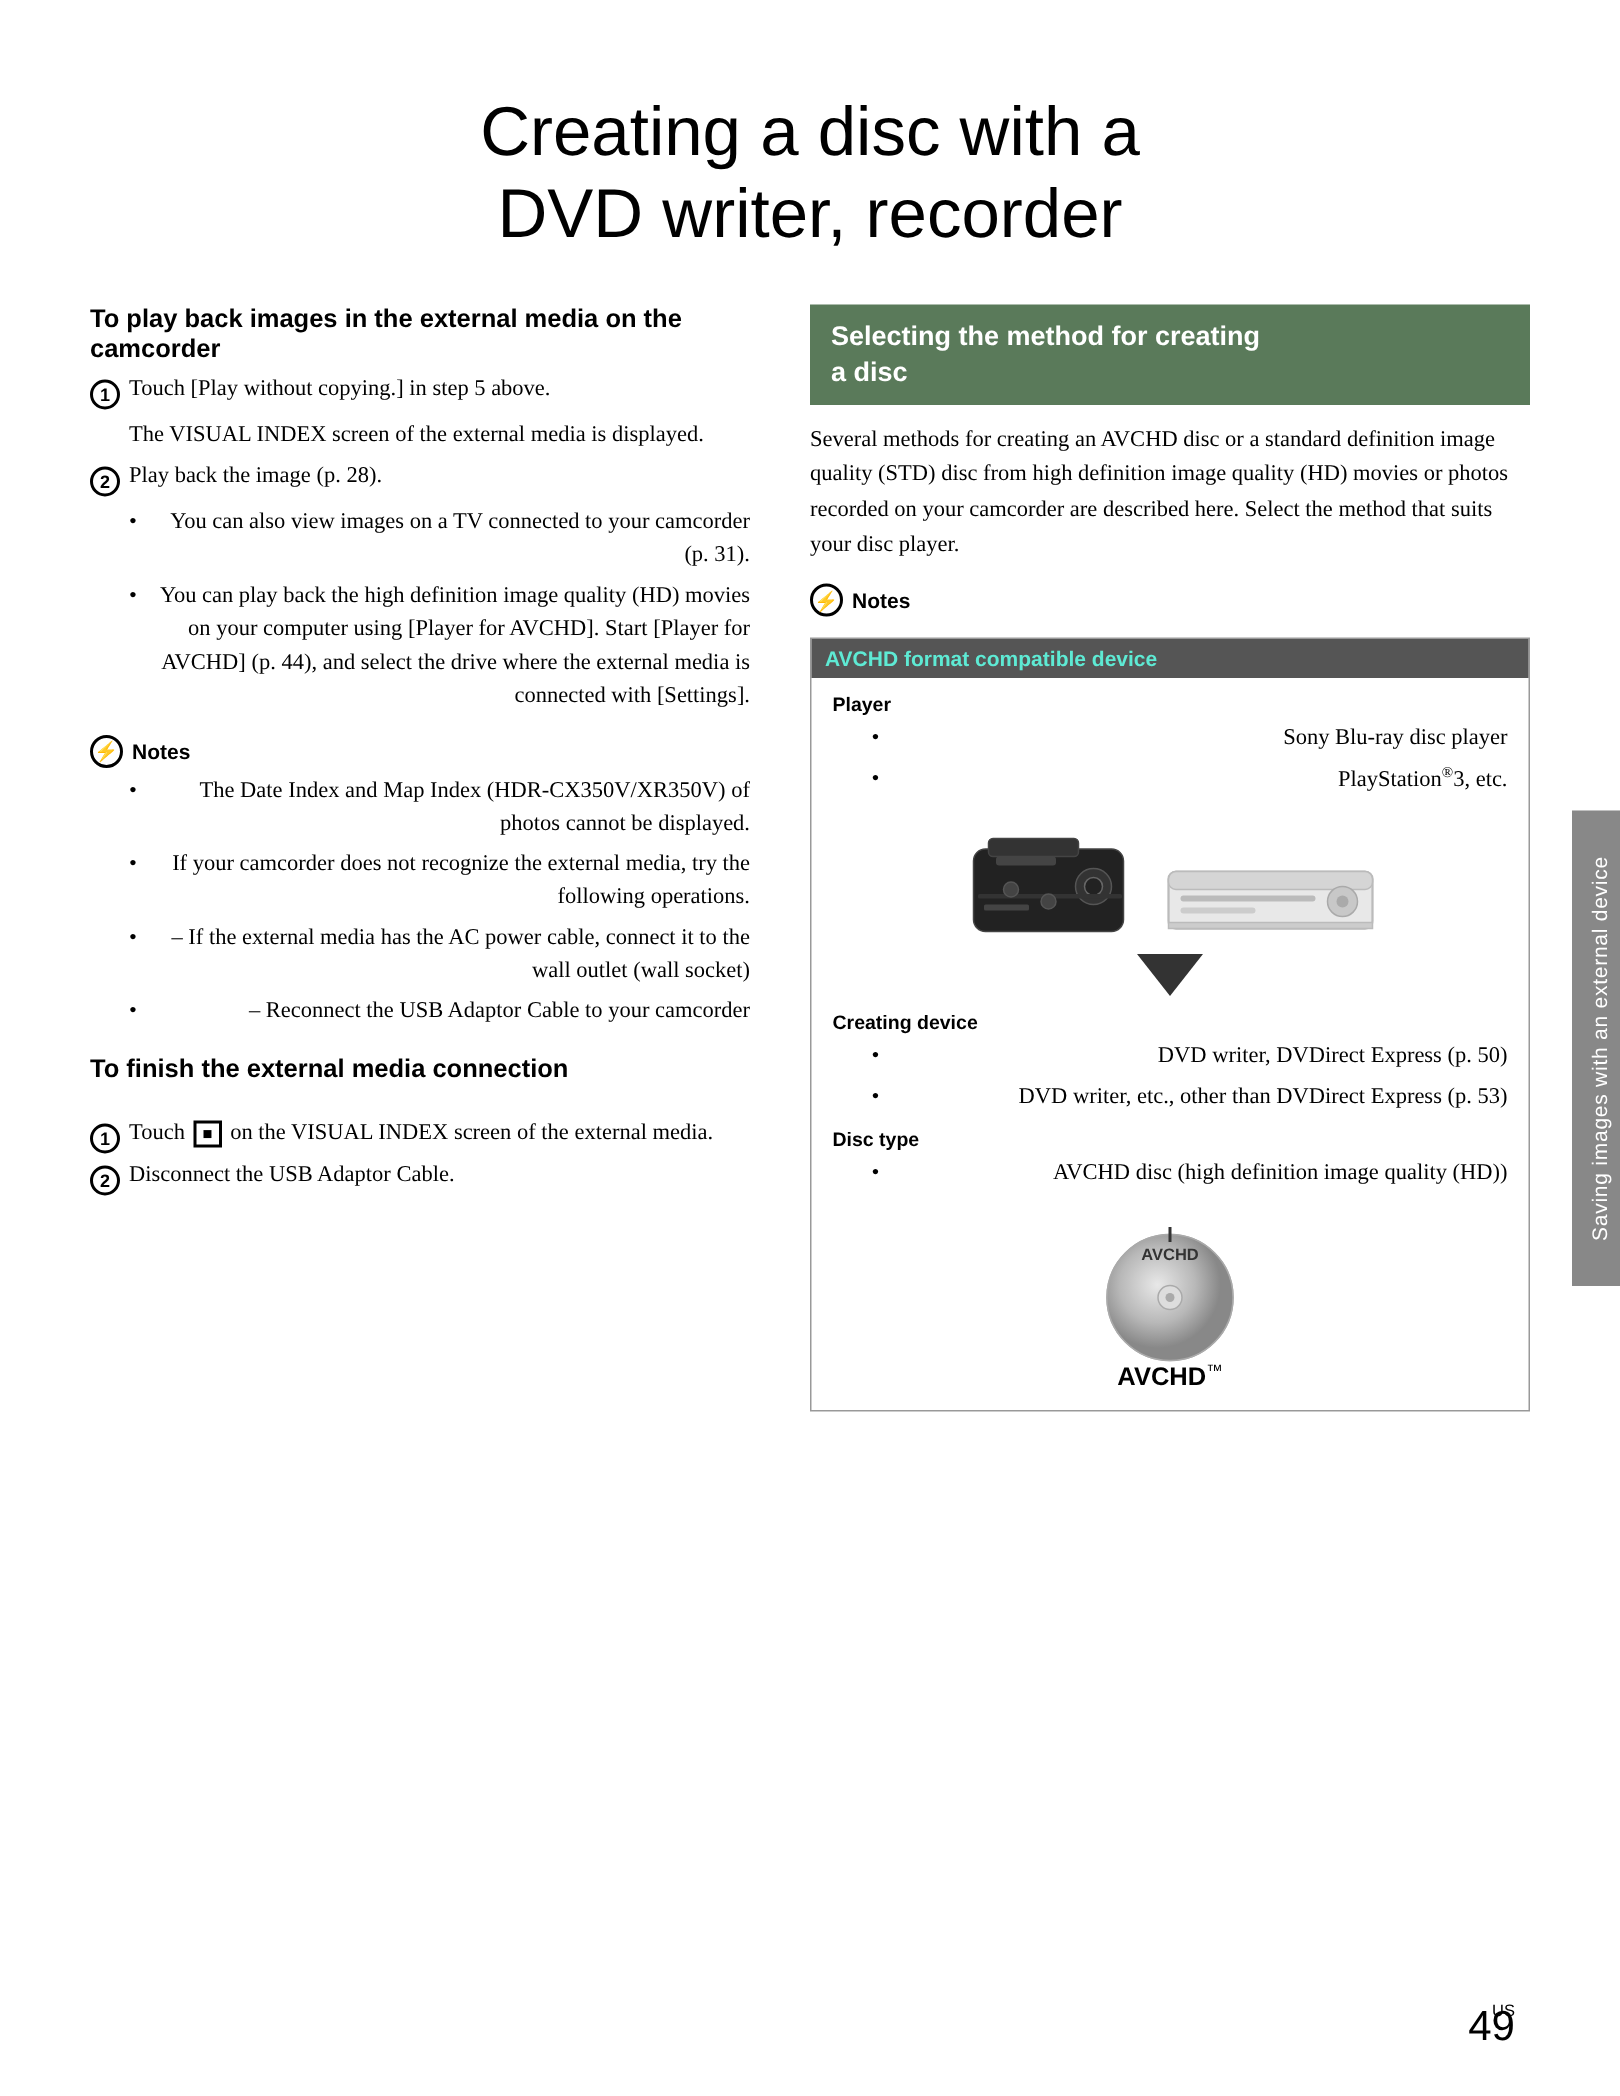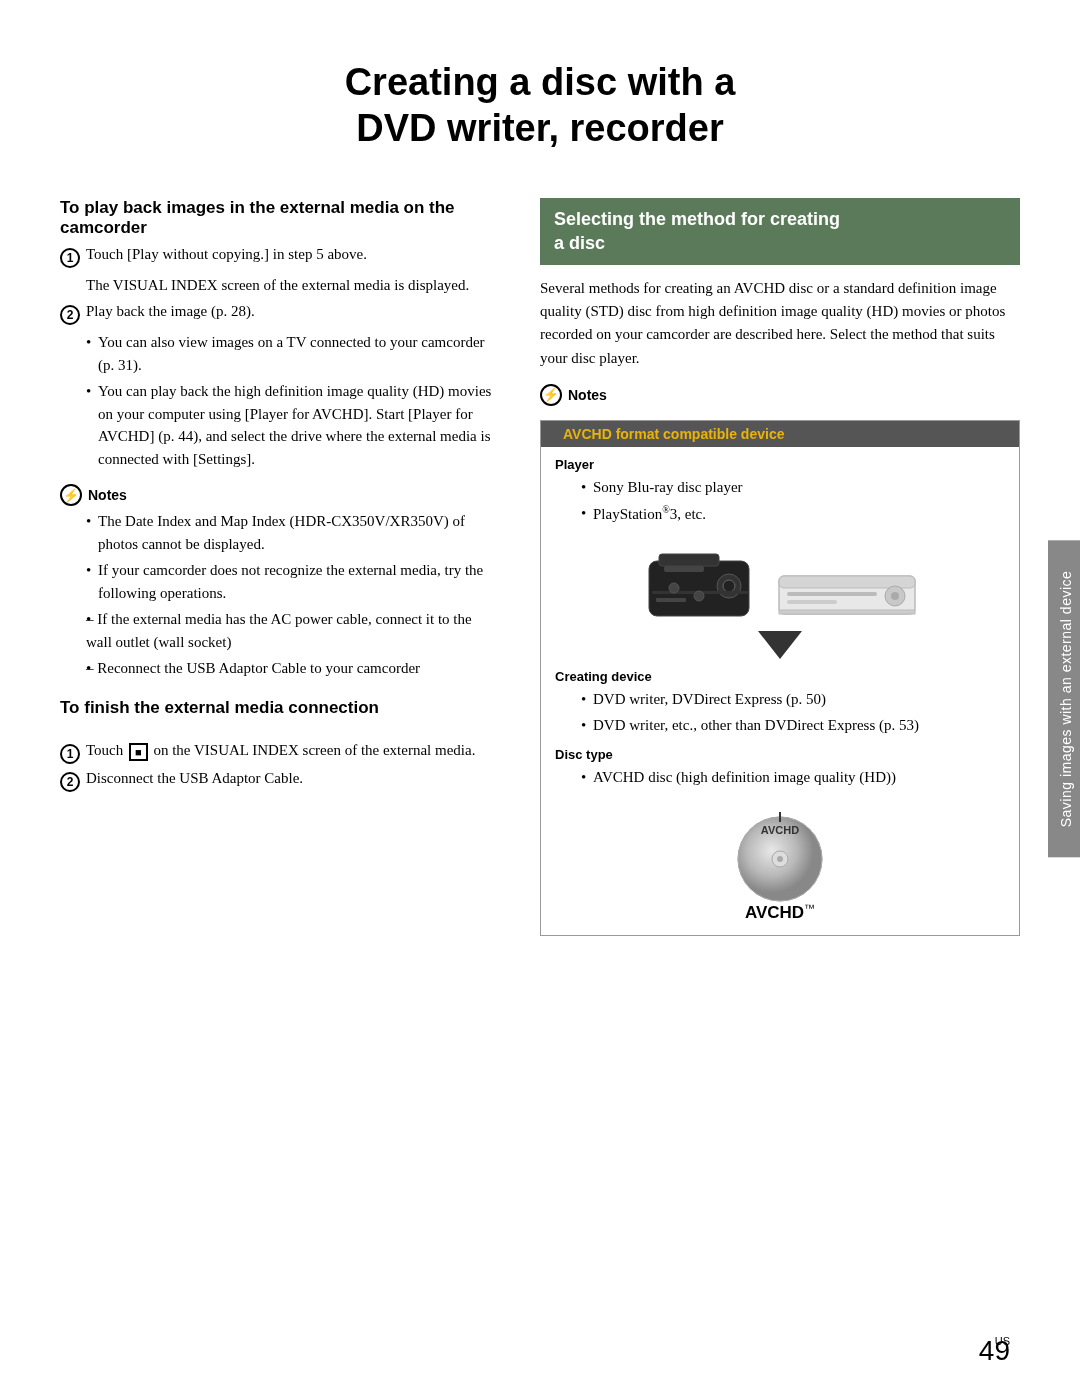--- a/index.html
+++ b/index.html
@@ -13,24 +13,24 @@
       position: relative;
     }
     .page {
       width: 1080px;
       min-height: 1397px;
       padding: 60px 60px 60px 60px;
       position: relative;
     }
     .main-title {
       text-align: center;
-      font-size: 38px;
-      font-weight: bold;
+      font-size: 46px;
+      font-weight: normal;
       line-height: 1.2;
-      margin-bottom: 47px;
+      margin-bottom: 33px;
       font-family: Arial, sans-serif;
     }
     .two-col {
       display: flex;
       gap: 40px;
     }
     .left-col {
       width: 440px;
       flex-shrink: 0;
     }
@@ -75,20 +75,21 @@
     }
     .bullet-list {
       list-style: none;
       margin-left: 26px;
     }
     .bullet-list li {
       position: relative;
       padding-left: 12px;
       margin-bottom: 4px;
       line-height: 1.5;
+      text-align: right;
     }
     .bullet-list li::before {
       content: '•';
       position: absolute;
       left: 0;
     }
     .notes-section {
       margin-top: 14px;
       margin-bottom: 8px;
     }
@@ -123,22 +124,22 @@
       margin-bottom: 12px;
       line-height: 1.3;
     }
     .avchd-box {
       border: 1.5px solid #999;
       padding: 12px 14px;
       margin-top: 14px;
     }
     .avchd-title {
       background: #555;
-      color: #eab308;
-      padding: 5px 22px;
+      color: #5eead4;
+      padding: 5px 9px;
       font-weight: bold;
       font-family: Arial, sans-serif;
       font-size: 14px;
       margin: -12px -14px 10px -14px;
     }
     .sub-label {
       font-weight: bold;
       font-family: Arial, sans-serif;
       font-size: 13px;
       margin-bottom: 4px;

